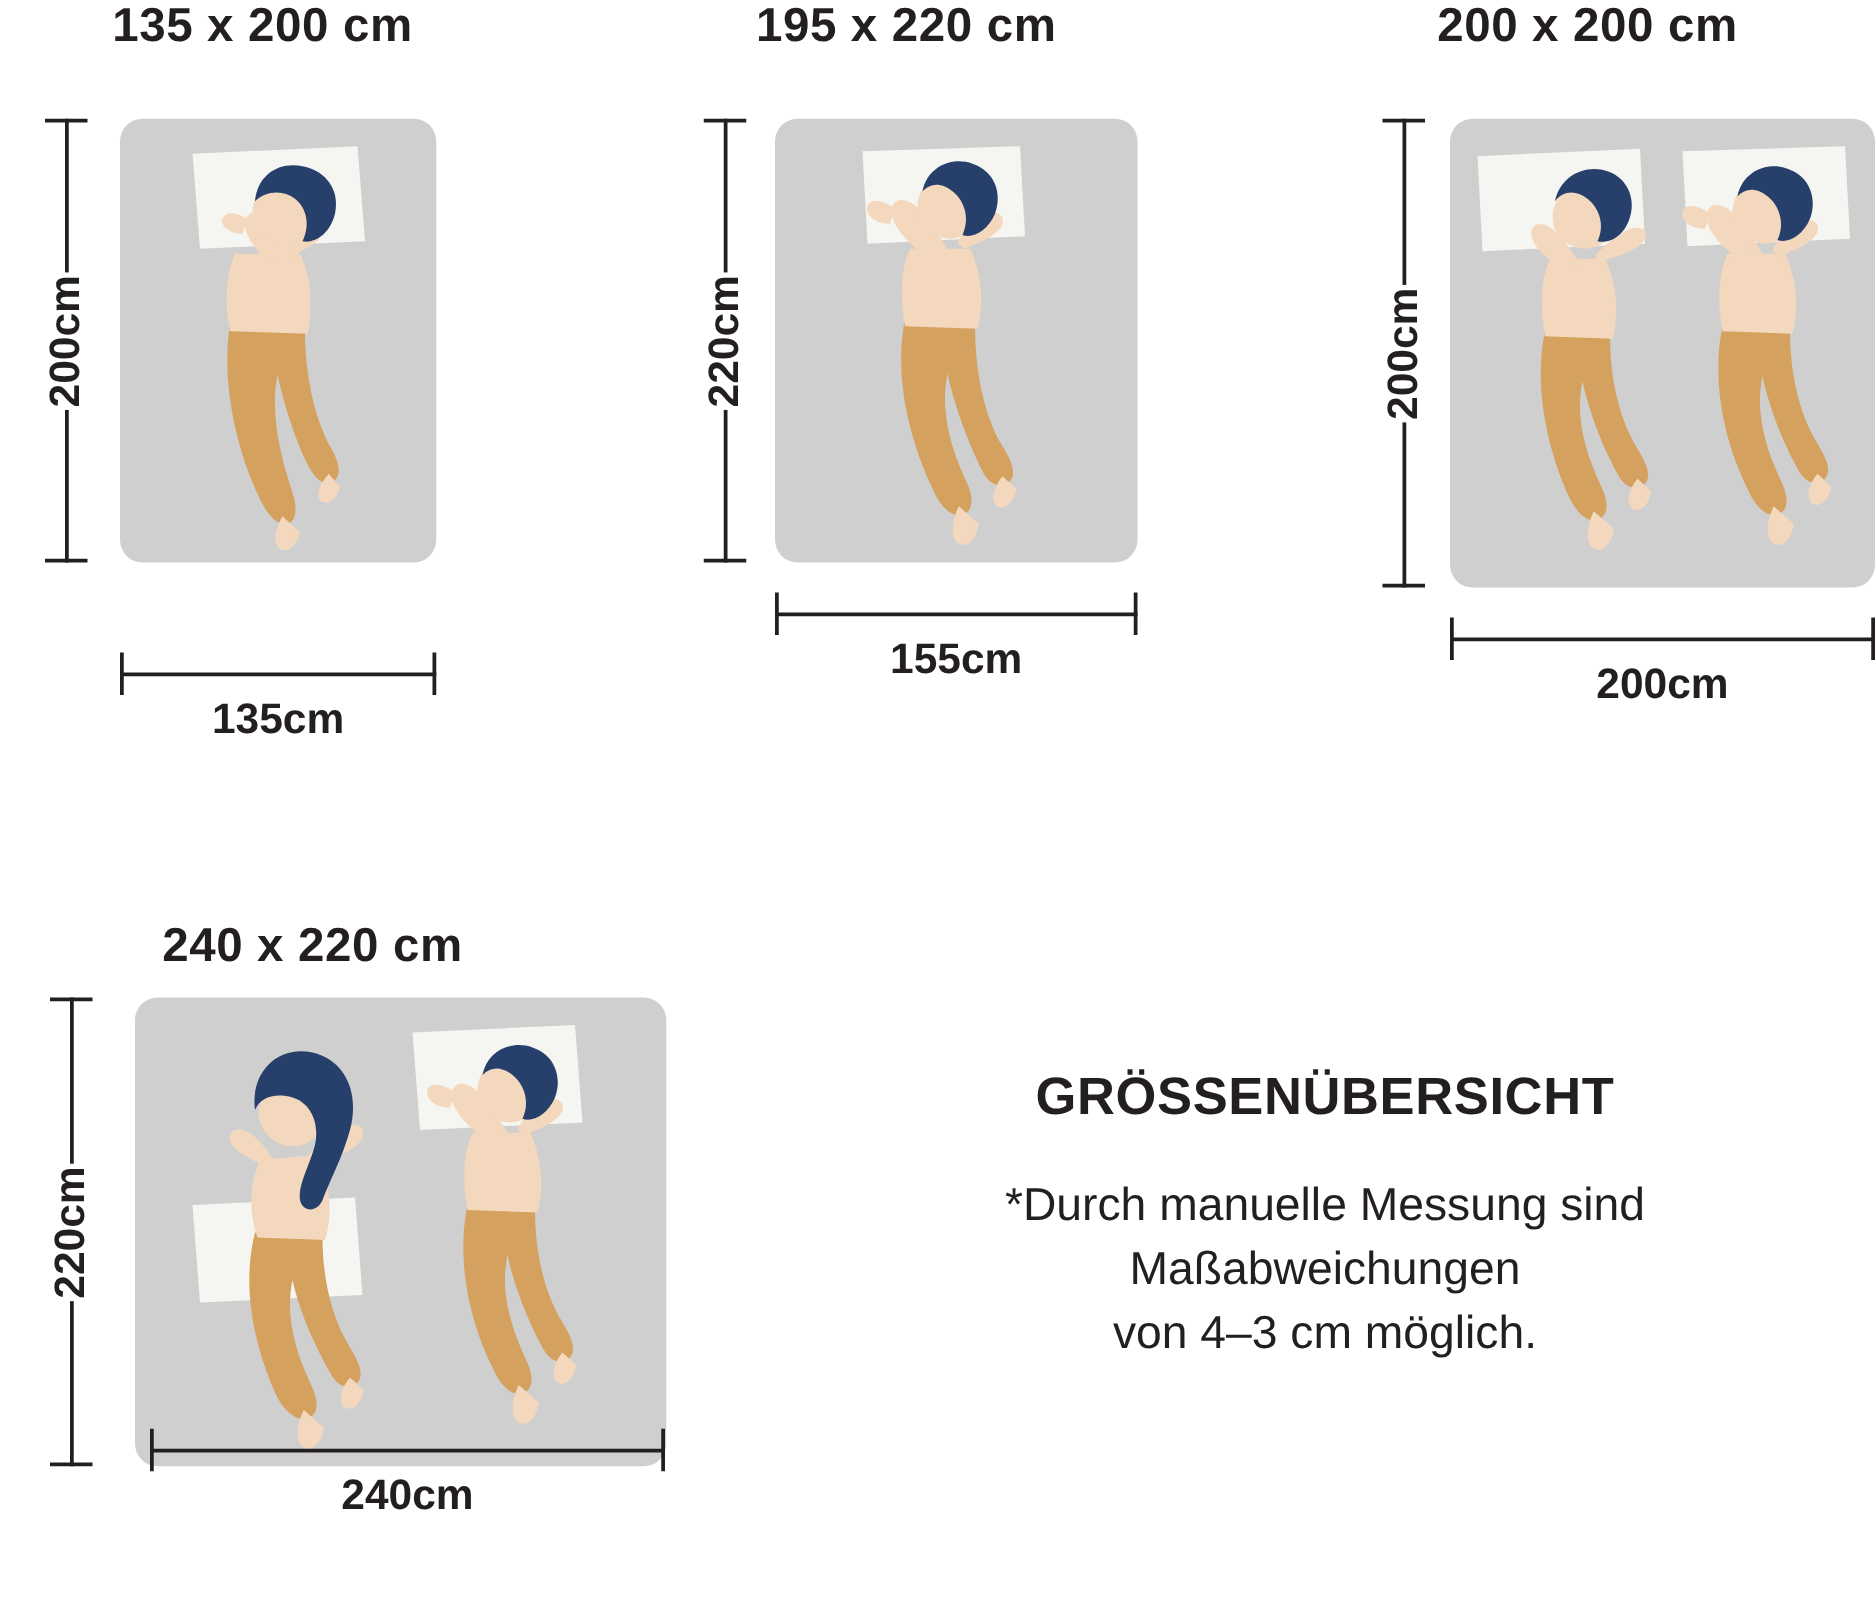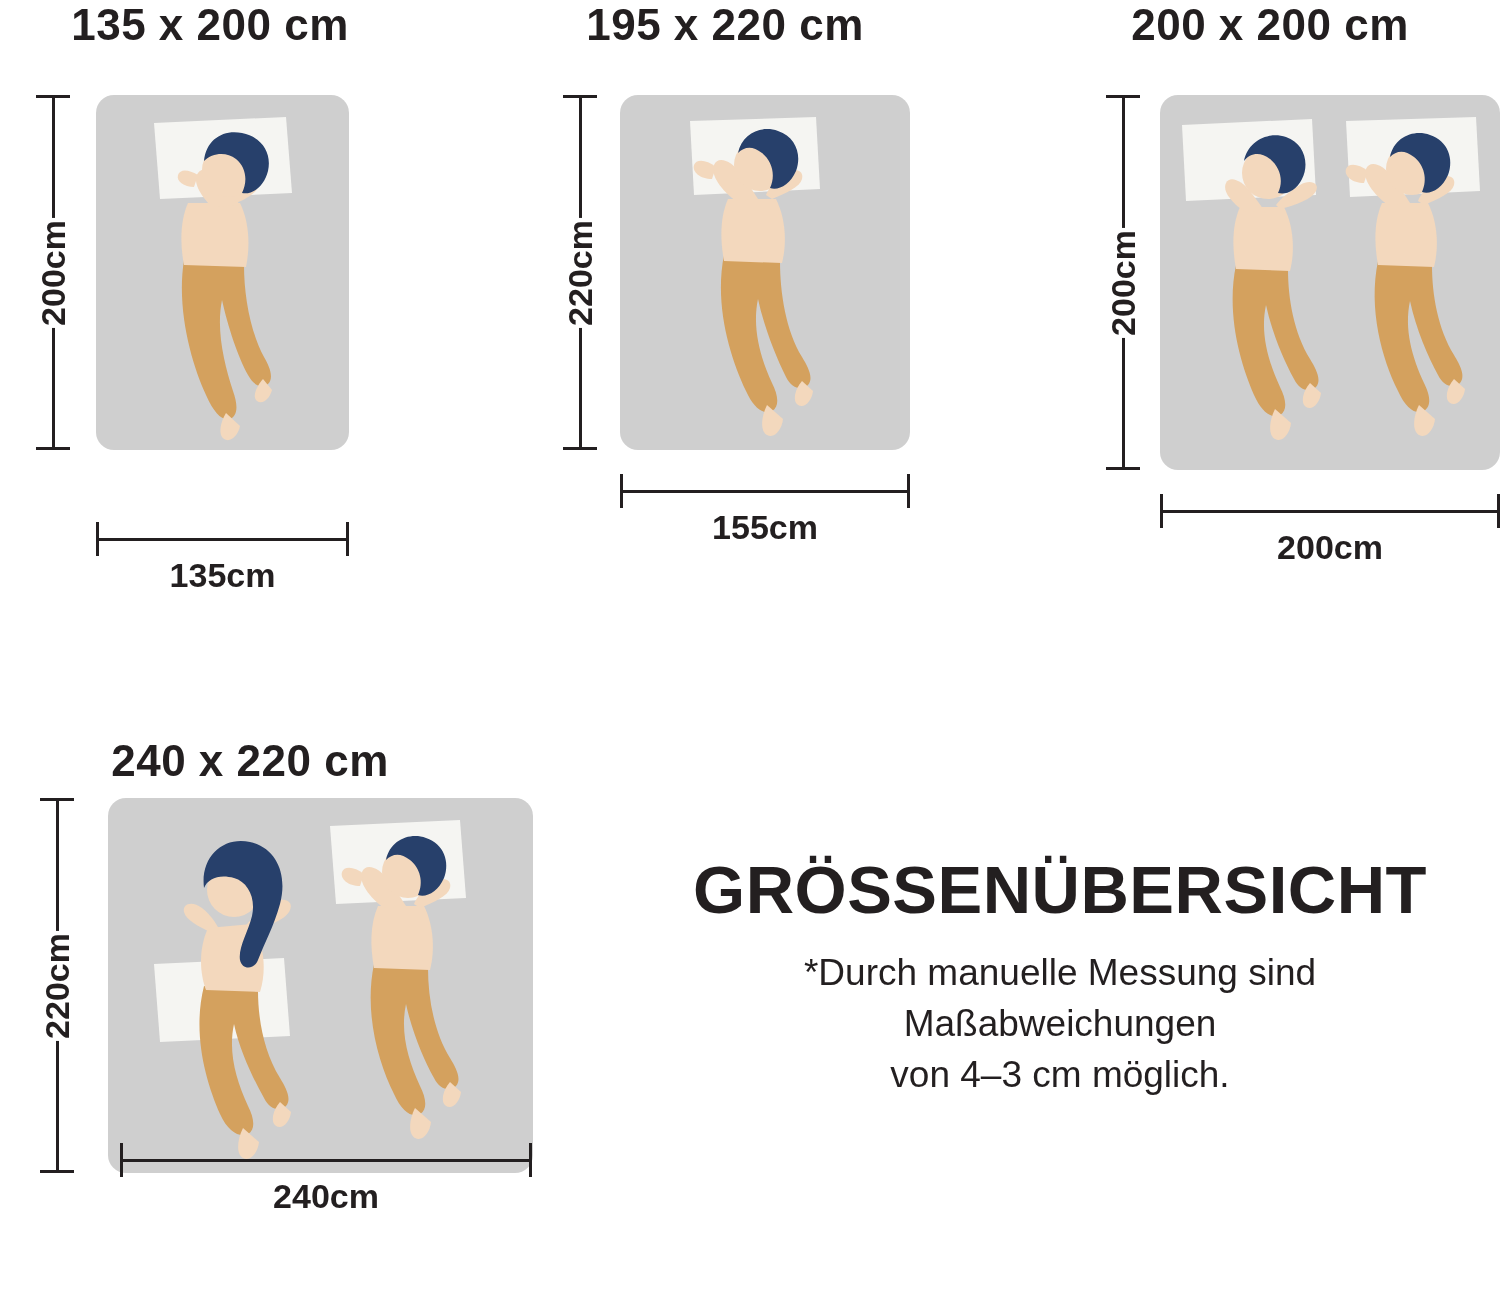--- a/index.html
+++ b/index.html
@@ -26,21 +26,21 @@
   
   .size-card {
     position: absolute;
   }
   .card-title {
     position: absolute;
     left: 0;
     top: 0;
     width: 100%;
     text-align: center;
-    font-size: 44px;
+    font-size: 38px;
     font-weight: bold;
     letter-spacing: 0.5px;
     color: #231f20;
     white-space: nowrap;
   }
 
   .bed {
     position: absolute;
     background: #cfcfcf;
     border-radius: 18px;
@@ -114,29 +114,29 @@
     white-space: nowrap;
     color: #231f20;
   }
 
   
   .info-block {
     position: absolute;
     text-align: center;
   }
   .info-title {
-    font-size: 67px;
+    font-size: 42px;
     font-weight: bold;
     letter-spacing: 0.5px;
     color: #231f20;
     line-height: 1.05;
     white-space: nowrap;
   }
   .info-sub {
-    margin-top: 22px;
+    margin-top: 39px;
     font-size: 37px;
     line-height: 1.38;
     color: #231f20;
   }
   .info-sub div { white-space: nowrap; }
 </style>
 </head>
 <body>
 
 <div class="canvas">

